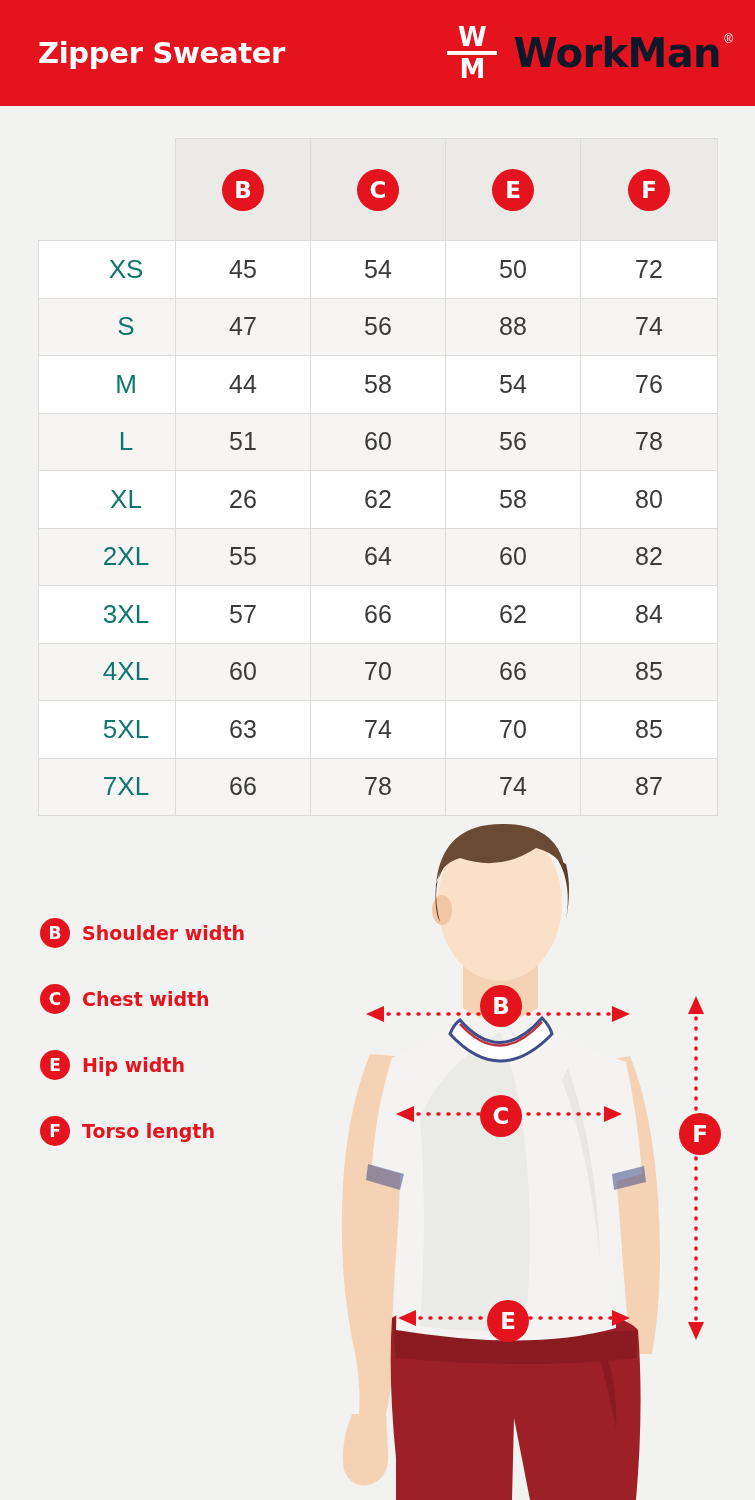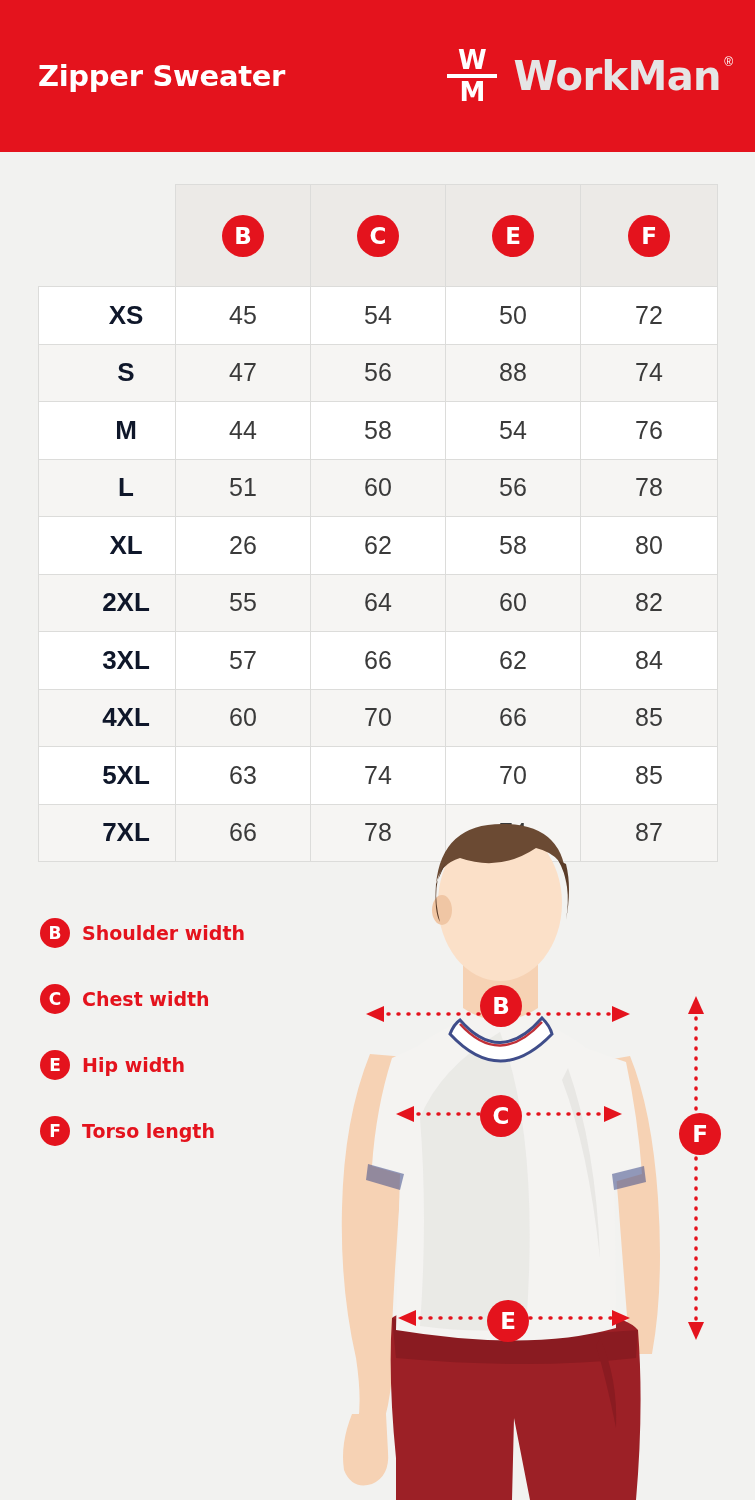--- a/index.html
+++ b/index.html
@@ -7,21 +7,21 @@
     width: 755px;
     height: 1500px;
     background: #f2f2f0;
     font-family: "Liberation Sans", sans-serif;
     overflow: hidden;
     position: relative;
   }
 
   
   .header {
-    height: 152px;
+    height: 106px;
     background: #e4131d;
     display: flex;
     align-items: center;
     justify-content: space-between;
     padding: 0 34px 0 38px;
   }
   .header-title {
     color: #ffffff;
     font-size: 29px;
     font-weight: bold;
@@ -53,21 +53,21 @@
   .brand-mark .bm-m { bottom: 4px; }
   .brand-mark .bm-bar {
     position: absolute;
     top: 31px;
     left: 6px;
     right: 6px;
     height: 4px;
     background: #fff;
   }
   .brand-name {
-    color: #e5e5e5;
+    color: #0f172a;
     font-size: 40px;
     font-weight: bold;
     letter-spacing: -0.6px;
     font-family: "DejaVu Sans", sans-serif;
   }
   .brand-reg {
     color: #fff;
     font-size: 12px;
     position: absolute;
     top: 12px;
@@ -95,23 +95,23 @@
   thead th {
     height: 102px;
     background: #eceae7;
     border: 1px solid #dcdcda;
   }
   thead th.corner {
     background: transparent;
     border: none;
   }
   tbody td:first-child {
-    font-weight: bold;
+    font-weight: normal;
     font-size: 26px;
-    color: #0f172a;
+    color: #0f766e;
     background: #ffffff;
     padding-left: 38px;
   }
   tbody td {
     background: #fbfbfa;
   }
   tbody tr:nth-child(odd) td { background: #ffffff; }
   tbody tr:nth-child(even) td { background: #f6f5f3; }
   tbody tr:nth-child(even) td:first-child { background: #f6f5f3; }
 

